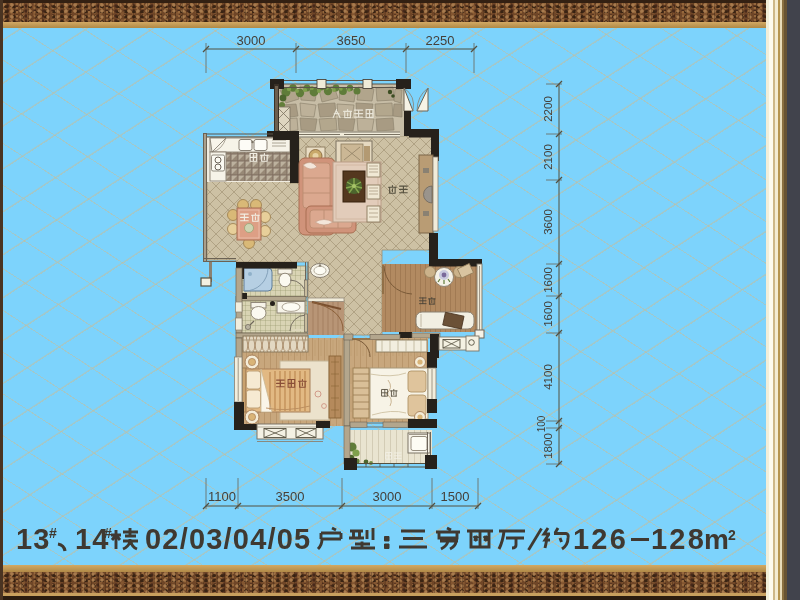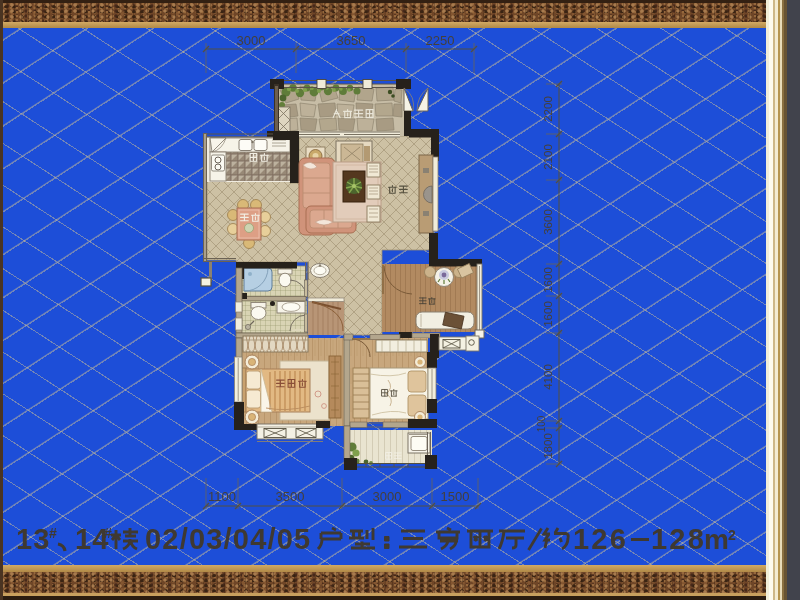--- a/index.html
+++ b/index.html
@@ -1,17 +1,17 @@
 <!DOCTYPE html>
 <html><head>
 <meta charset="utf-8">
 <style>
   html,body{margin:0;padding:0;}
   body{width:800px;height:600px;overflow:hidden;font-family:"Liberation Sans",sans-serif;}
-  .page{position:relative;width:800px;height:600px;background:#1d4ed8;overflow:hidden;}
+  .page{position:relative;width:800px;height:600px;background:#7dd3fc;overflow:hidden;}
   .lattice{position:absolute;left:0;top:0;width:800px;height:600px;
     background-image:
       repeating-linear-gradient(33deg, rgba(200,188,150,0.0) 0px, rgba(200,188,150,0.0) 34px, rgba(200,188,150,0.5) 34px, rgba(200,188,150,0.5) 35px),
       repeating-linear-gradient(147deg, rgba(200,188,150,0.0) 0px, rgba(200,188,150,0.0) 34px, rgba(200,188,150,0.5) 35px, rgba(200,188,150,0.5) 36px);
   }
   .leather{
     background-color:#6f4627;
     background-image:
       repeating-linear-gradient(90deg, rgba(46,24,10,0.3) 0px 1.5px, rgba(0,0,0,0) 1.5px 7px),
       radial-gradient(circle at 3px 2px, #a87b4e 0px 1.3px, rgba(0,0,0,0) 2.1px),

